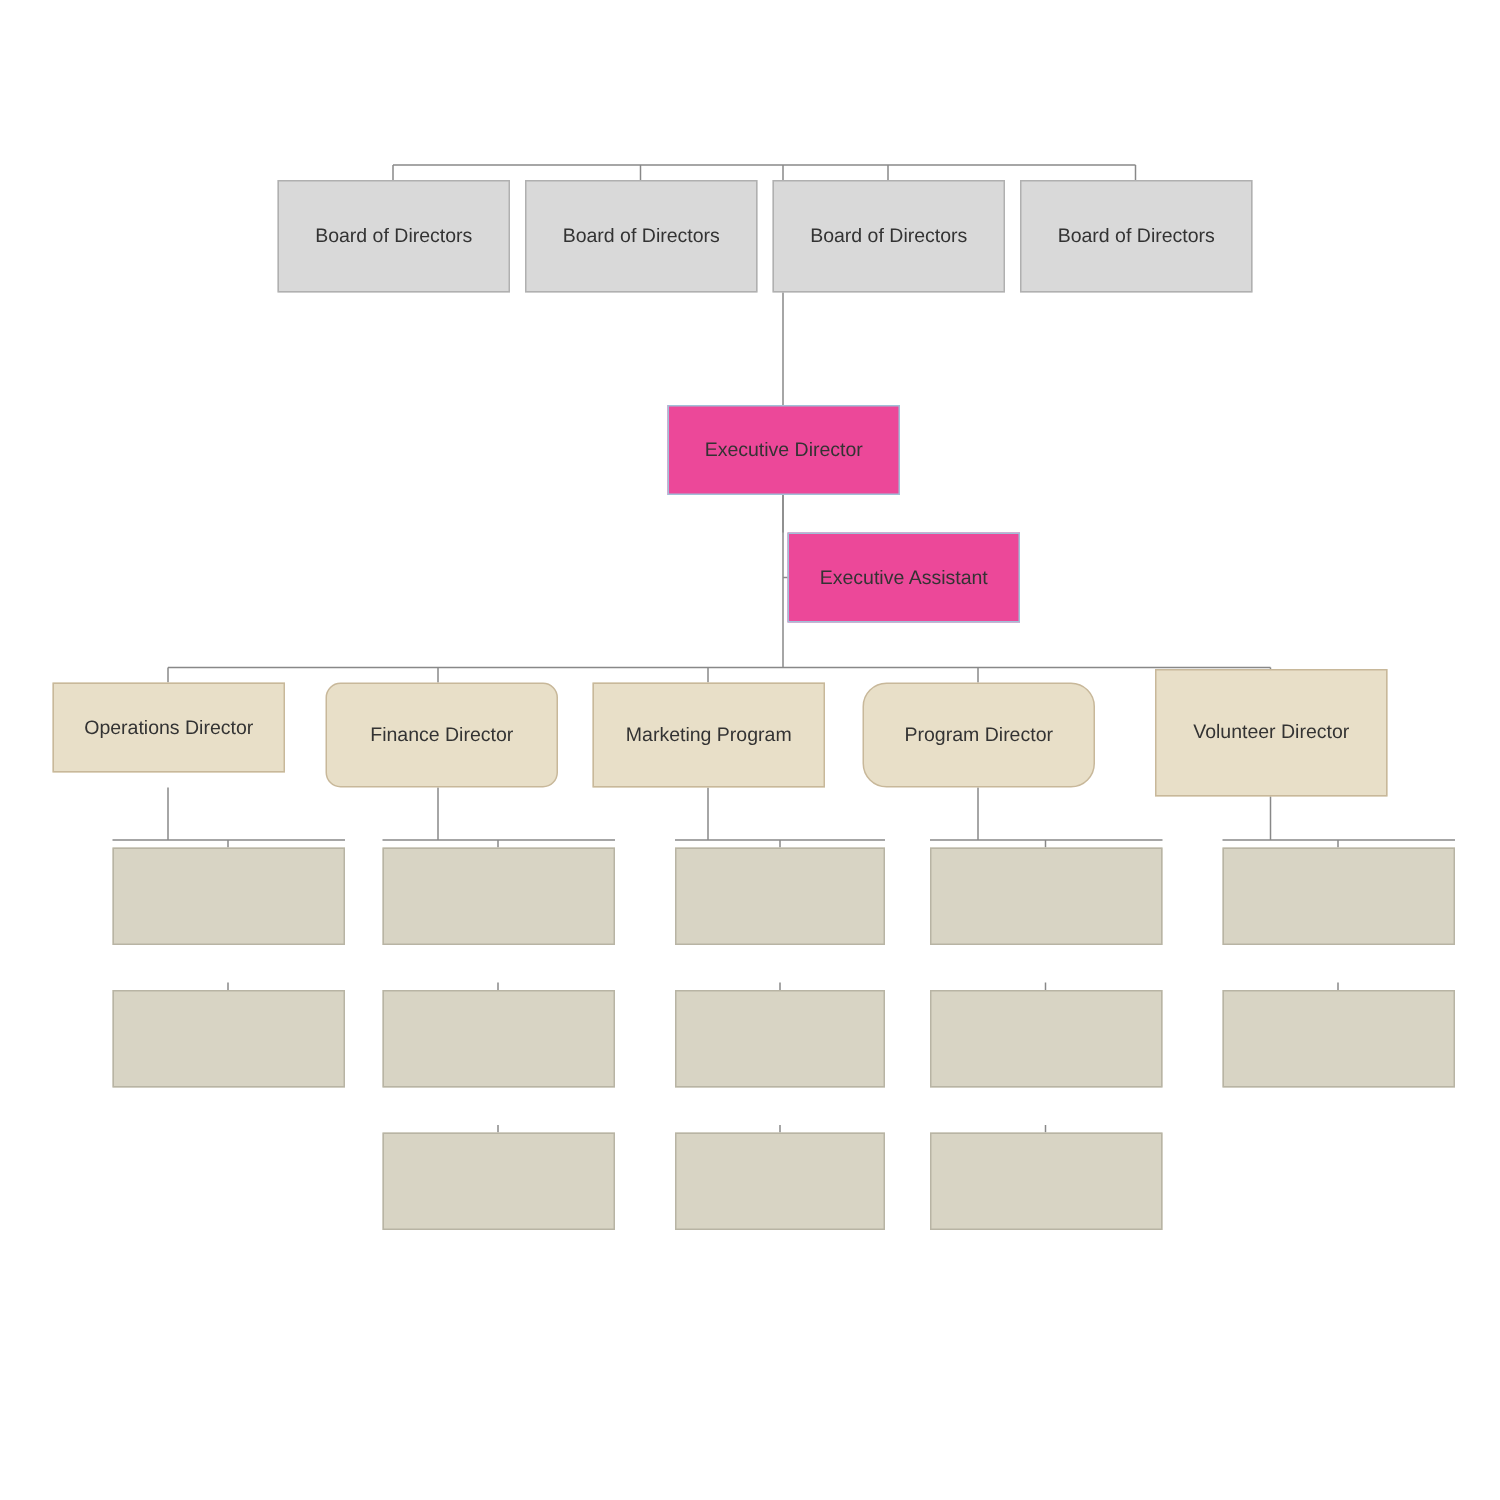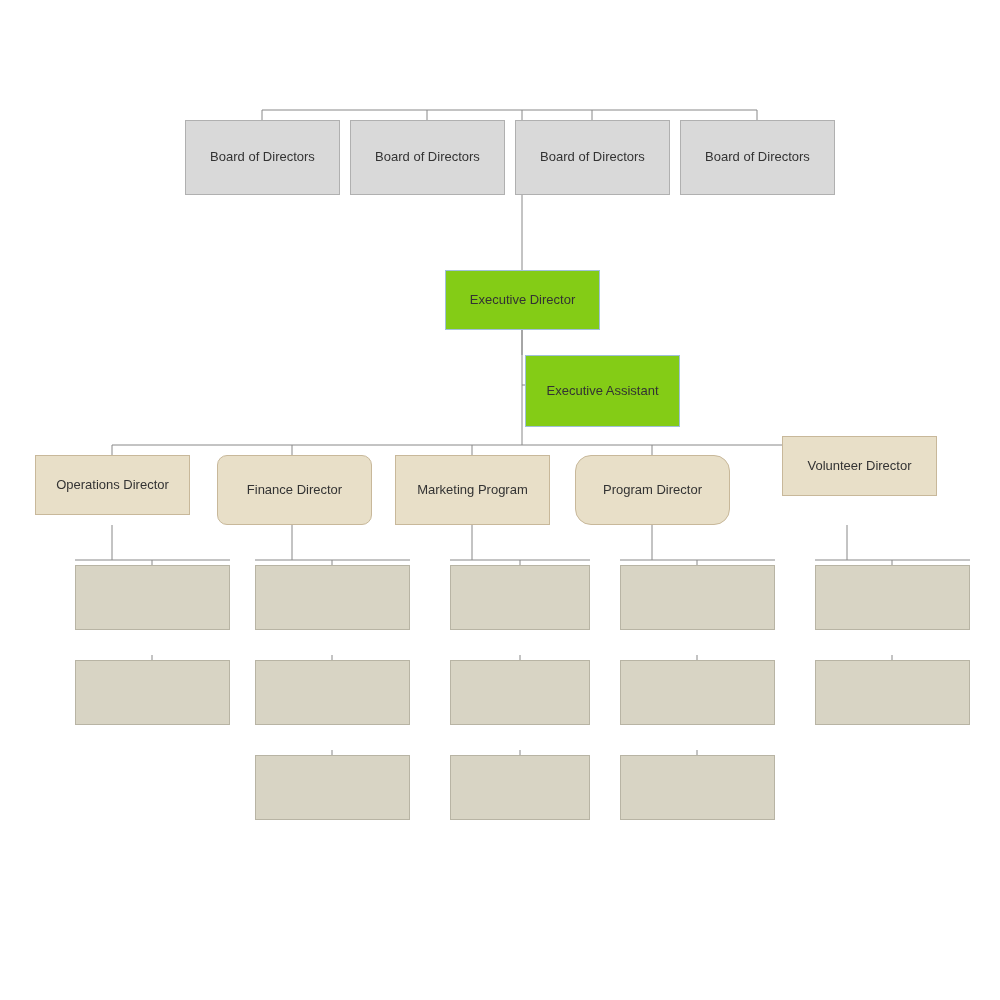--- a/index.html
+++ b/index.html
@@ -39,21 +39,21 @@
       line-height: 1.3;
     }
 
     .node-board {
       background: #d9d9d9;
       border: 1px solid #b0b0b0;
       color: #333;
     }
 
     .node-exec {
-      background: #84cc16;
+      background: #ec4899;
       border: 1px solid #a0c0d8;
       color: #333;
     }
 
     .node-director {
       background: #e8dfc8;
       border: 1px solid #c8b89a;
       color: #333;
     }
 
@@ -133,37 +133,37 @@
     <span>Board of Directors</span>
   </div>
   <div class="node node-board" style="left:680px; top:120px; width:155px; height:75px;">
     <span>Board of Directors</span>
   </div>
 
   <div class="node node-exec" style="left:445px; top:270px; width:155px; height:60px;">
     <span>Executive Director</span>
   </div>
 
-  <div class="node node-exec" style="left:525px; top:355px; width:155px; height:72px;">
+  <div class="node node-exec" style="left:525px; top:355px; width:155px; height:60px;">
     <span>Executive Assistant</span>
   </div>
 
   <div class="node node-director" style="left:35px; top:455px; width:155px; height:60px;">
     <span>Operations Director</span>
   </div>
   <div class="node node-director" style="left:217px; top:455px; width:155px; height:70px;border-radius:10px;">
     <span>Finance Director</span>
   </div>
   <div class="node node-director" style="left:395px; top:455px; width:155px; height:70px;">
     <span>Marketing Program</span>
   </div>
   <div class="node node-director" style="left:575px; top:455px; width:155px; height:70px;border-radius:16px;">
     <span>Program Director</span>
   </div>
-  <div class="node node-director" style="left:770px; top:436px; width:155px; height:60px;margin-left:12px;">
+  <div class="node node-director" style="left:770px; top:446px; width:155px; height:85px;">
     <span>Volunteer Director</span>
   </div>
 
   <div class="node node-sub" style="left:75px; top:565px; width:155px; height:65px;"></div>
   <div class="node node-sub" style="left:75px; top:660px; width:155px; height:65px;"></div>
 
   <div class="node node-sub" style="left:255px; top:565px; width:155px; height:65px;"></div>
   <div class="node node-sub" style="left:255px; top:660px; width:155px; height:65px;"></div>
   <div class="node node-sub" style="left:255px; top:755px; width:155px; height:65px;"></div>
 

